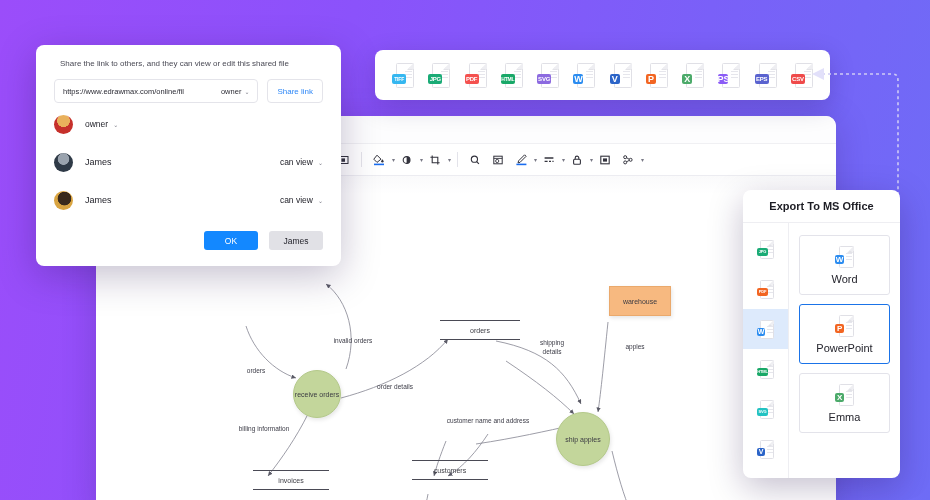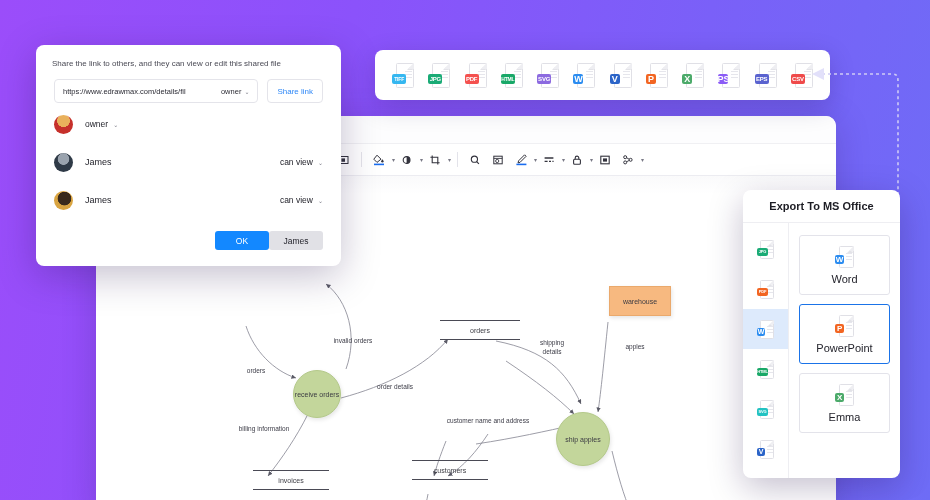--- a/index.html
+++ b/index.html
@@ -78,21 +78,21 @@
     background: #fff; border-radius: 8px;
     box-shadow: 0 10px 38px rgba(30,10,70,.26);
     overflow: hidden;
   }
   #share-head {
     height: 38px; display: flex; align-items: center; justify-content: space-between;
     padding: 0 16px; border-bottom: 1px solid #eeeef2;
   }
   #share-title { font-size: 12.5px; font-weight: bold; color: #1d1d24; letter-spacing: .1px; }
   #share-close { font-size: 13px; color: #44444e; line-height: 1; }
-  #share-desc { font-size: 8px; color: #4a4a55; padding: 14px 16px 11px; }
+  #share-desc { font-size: 8px; color: #4a4a55; padding: 14px 24px 11px; }
   #link-row { display: flex; align-items: center; padding: 0 18px; gap: 9px; }
   #link-box {
     flex: 1; height: 24px; border: 1px solid #e4e4ea; border-radius: 4px;
     display: flex; align-items: center; padding: 0 8px; background: #fff;
   }
   #link-url { font-size: 7.5px; color: #2c2c35; flex: 1; overflow: hidden; white-space: nowrap; }
   #link-role { font-size: 7.5px; color: #2c2c35; margin-right: 3px; }
   .chev { font-size: 6px; color: #7c7c88; }
   #copy-link {
     height: 24px; border: 1px solid #e4e4ea; border-radius: 4px;
@@ -102,21 +102,21 @@
   .person-row {
     display: flex; align-items: center; padding: 0 18px; height: 34px; margin-top: 4px;
   }
   .avatar {
     width: 19px; height: 19px; border-radius: 50%; margin-right: 12px;
     flex-shrink: 0; overflow: hidden; position: relative;
   }
   .person-name { font-size: 9px; color: #24242c; flex: 1; }
   .person-role { font-size: 8.5px; color: #24242c; margin-right: 5px; }
   #dialog-actions {
-    display: flex; justify-content: flex-end; gap: 0; padding: 14px 18px 16px;
+    display: flex; justify-content: flex-end; gap: 11px; padding: 14px 18px 16px;
   }
   #ok-button {
     background: #1388ff; color: #fff; font-size: 8.5px;
     width: 54px; height: 19px; border-radius: 3px;
     display: flex; align-items: center; justify-content: center;
   }
   #cancel-button {
     background: #e1e1e6; color: #24242c; font-size: 8.5px;
     width: 54px; height: 19px; border-radius: 3px;
     display: flex; align-items: center; justify-content: center;
@@ -399,21 +399,21 @@
       <div class="edge-label" style="left:332px;top:240px;width:120px;">customer name and address</div>
 
     </div>
   </div>
 
   <div id="share-dialog">
     <div id="share-desc">Share the link to others, and they can view or edit this shared file</div>
 
     <div id="link-row">
       <div id="link-box">
-        <span id="link-url">https://www.edrawmax.com/details/fil</span>
+        <span id="link-url">https://www.edrawmax.com/online/fil</span>
         <span id="link-role">owner</span>
         <span class="chev">⌄</span>
       </div>
       <div id="copy-link">Share link</div>
     </div>
 
     <div class="person-row">
       <span class="avatar" style="background:radial-gradient(circle at 50% 30%, #e9b15c 0 38%, #c6302b 40% 100%);"></span>
       <span class="person-role">owner</span>
       <span class="chev">⌄</span>

